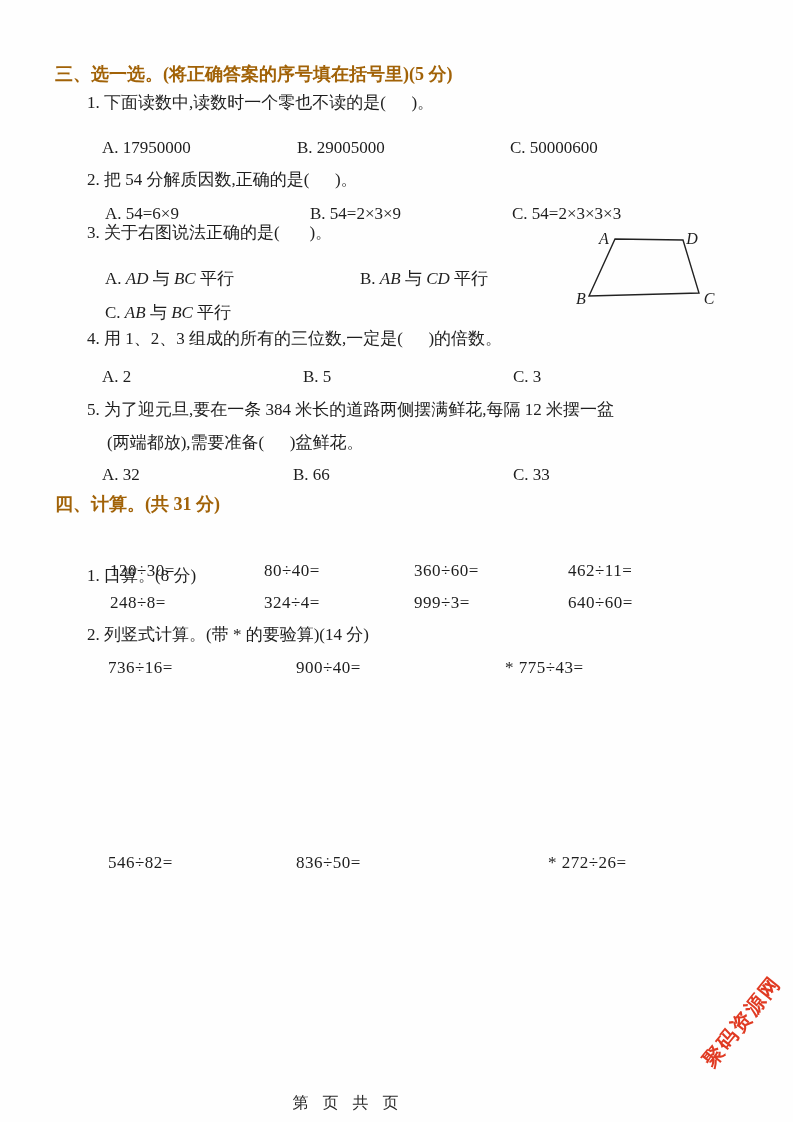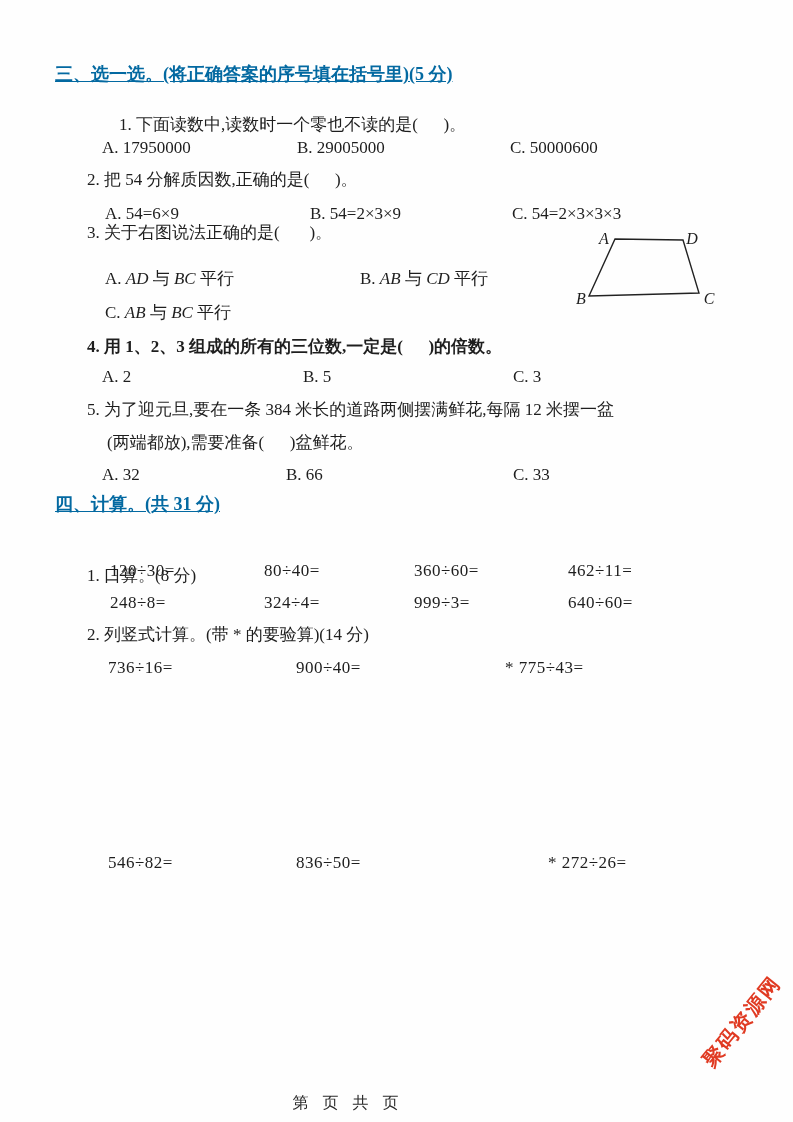--- a/index.html
+++ b/index.html
@@ -11,21 +11,21 @@
     font-family:"Liberation Serif","DejaVu Serif",serif;
     color:#1e1e1e;
   }
   .t {
     position:absolute;
     white-space:pre;
     font-size:17px;
     line-height:21px;
     color:#1e1e1e;
   }
-  .hd { font-weight:bold; font-size:18px; color:#0369a1;text-decoration:underline; }
+  .hd { font-weight:bold; font-size:18px; color:#a16207; }
   .it { font-style:italic; }
   .expr { letter-spacing:0.5px; }
   .footer {
     position:absolute;
     left:0; top:1093px; width:696px;
     text-align:center;
     font-size:16px;
     letter-spacing:5px;
     white-space:pre;
     color:#2a2a2a;
@@ -50,21 +50,21 @@
     fill:#1e1e1e;
   }
 </style>
 </head>
 <body>
 
 <div class="page">
 
   <div class="t hd" style="left:55px; top:64px;">三、选一选。(将正确答案的序号填在括号里)(5 分)</div>
 
-  <div class="t" style="left:87px; top:114px;margin-left:32px;">1. 下面读数中,读数时一个零也不读的是(      )。</div>
+  <div class="t" style="left:87px; top:92px;">1. 下面读数中,读数时一个零也不读的是(      )。</div>
   <div class="t" style="left:102px; top:137px;">A. 17950000</div>
   <div class="t" style="left:297px; top:137px;">B. 29005000</div>
   <div class="t" style="left:510px; top:137px;">C. 50000600</div>
 
   <div class="t" style="left:87px; top:169px;">2. 把 54 分解质因数,正确的是(      )。</div>
   <div class="t" style="left:105px; top:203px;">A. 54=6×9</div>
   <div class="t" style="left:310px; top:203px;">B. 54=2×3×9</div>
   <div class="t" style="left:512px; top:203px;">C. 54=2×3×3×3</div>
 
   <div class="t" style="left:87px; top:222px;">3. 关于右图说法正确的是(       )。</div>
@@ -73,29 +73,29 @@
   <div class="t" style="left:105px; top:302px;"><span>C. </span><span class="it">AB</span><span> 与 </span><span class="it">BC</span><span> 平行</span></div>
 
   <svg class="fig" width="155" height="90" viewBox="0 0 155 90">
     <polygon points="47,19 115,20 131,73 21,76" fill="none" stroke="#222222" stroke-width="1.4"></polygon>
     <text x="36" y="24" text-anchor="middle">A</text>
     <text x="124" y="24" text-anchor="middle">D</text>
     <text x="13" y="84" text-anchor="middle">B</text>
     <text x="141" y="84" text-anchor="middle">C</text>
   </svg>
 
-  <div class="t" style="left:87px; top:336px;font-weight:bold;">4. 用 1、2、3 组成的所有的三位数,一定是(      )的倍数。</div>
+  <div class="t" style="left:87px; top:328px;">4. 用 1、2、3 组成的所有的三位数,一定是(      )的倍数。</div>
   <div class="t" style="left:102px; top:366px;">A. 2</div>
   <div class="t" style="left:303px; top:366px;">B. 5</div>
   <div class="t" style="left:513px; top:366px;">C. 3</div>
 
   <div class="t" style="left:87px; top:399px;">5. 为了迎元旦,要在一条 384 米长的道路两侧摆满鲜花,每隔 12 米摆一盆</div>
   <div class="t" style="left:107px; top:432px;">(两端都放),需要准备(      )盆鲜花。</div>
   <div class="t" style="left:102px; top:464px;">A. 32</div>
-  <div class="t" style="left:286px; top:464px;">B. 66</div>
+  <div class="t" style="left:293px; top:464px;">B. 66</div>
   <div class="t" style="left:513px; top:464px;">C. 33</div>
 
   <div class="t hd" style="left:55px; top:494px;">四、计算。(共 31 分)</div>
 
   <div class="t" style="left:87px; top:527px;margin-top:38px;">1. 口算。(8 分)</div>
   <div class="t expr" style="left:110px; top:560px;">120÷30=</div>
   <div class="t expr" style="left:264px; top:560px;">80÷40=</div>
   <div class="t expr" style="left:414px; top:560px;">360÷60=</div>
   <div class="t expr" style="left:568px; top:560px;">462÷11=</div>
   <div class="t expr" style="left:110px; top:592px;">248÷8=</div>

